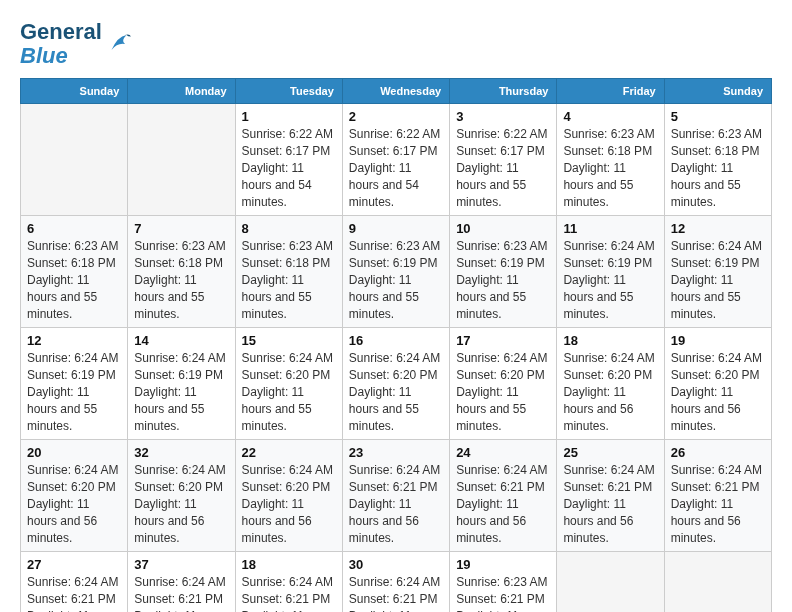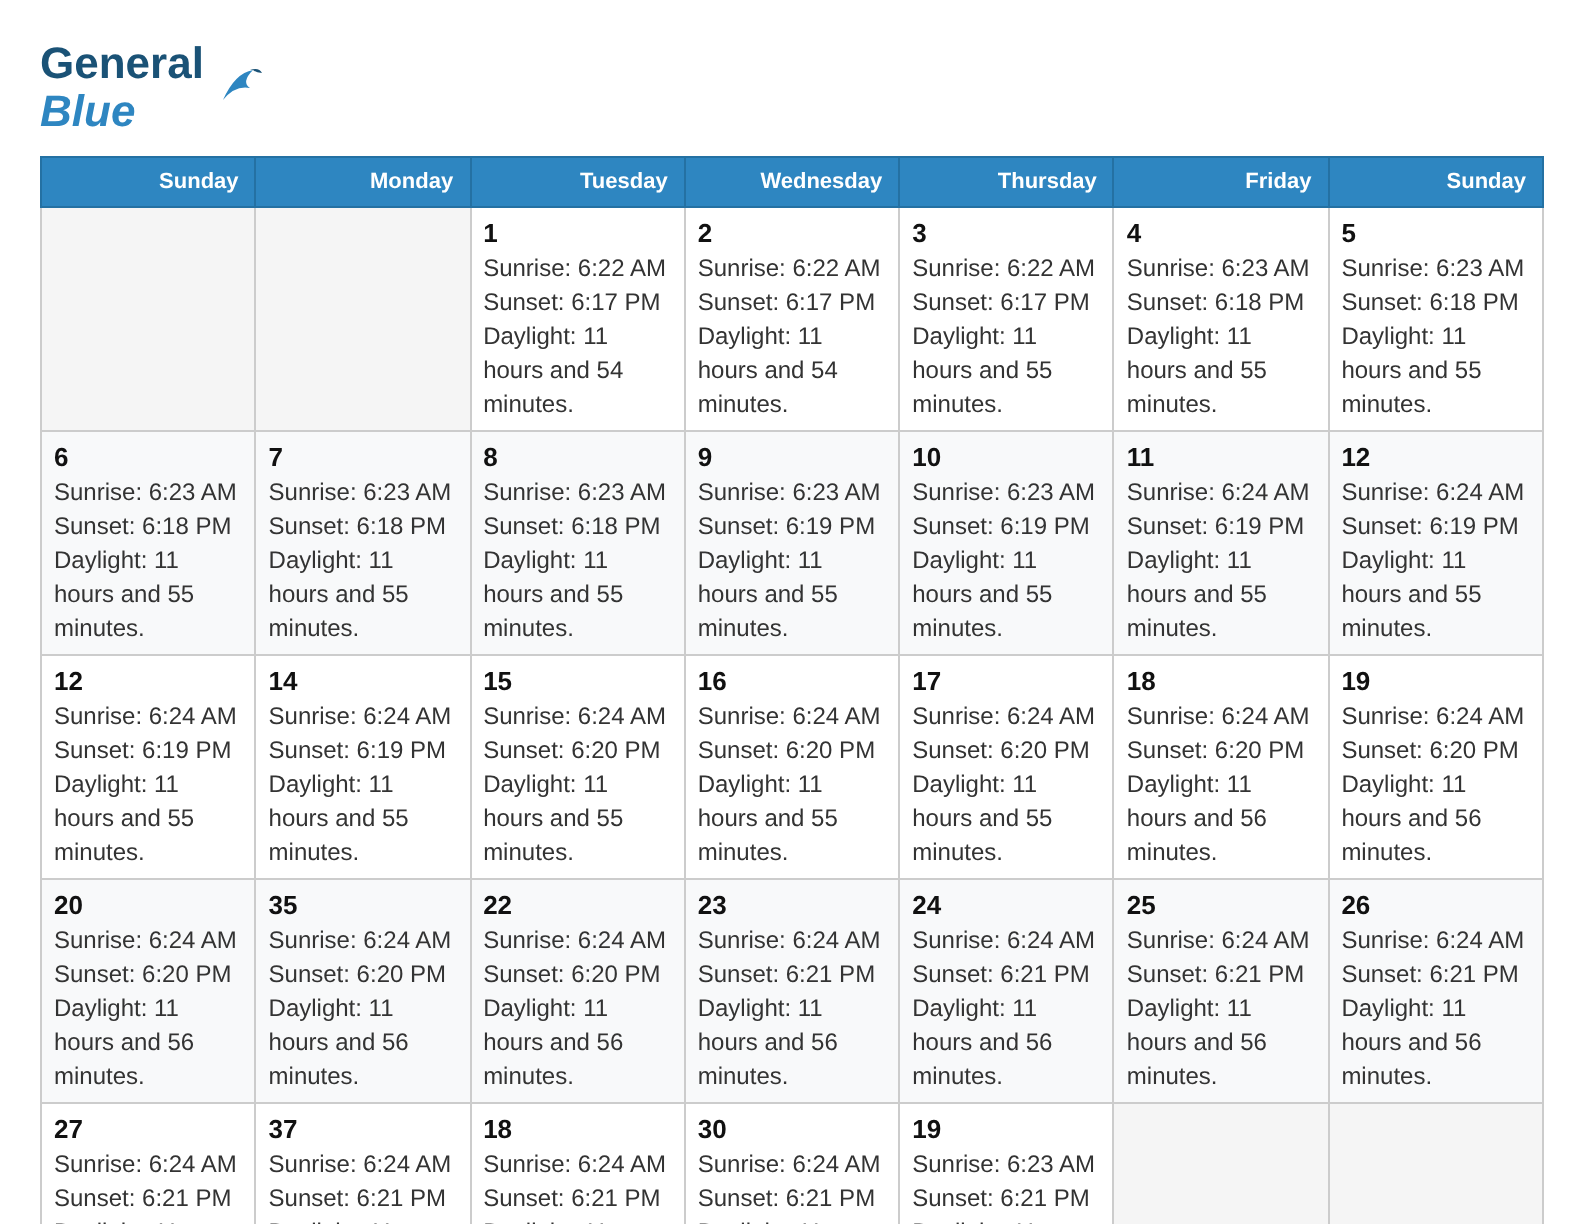--- a/index.html
+++ b/index.html
@@ -250,21 +250,21 @@
         </td>
       </tr>
       <tr>
         <td>
           <div class="day-number">20</div>
           <div class="day-info" style="white-space: pre-line;">Sunrise: 6:24 AM
 Sunset: 6:20 PM
 Daylight: 11 hours and 56 minutes.</div>
         </td>
         <td>
-          <div class="day-number">35</div>
+          <div class="day-number">32</div>
           <div class="day-info" style="white-space: pre-line;">Sunrise: 6:24 AM
 Sunset: 6:20 PM
 Daylight: 11 hours and 56 minutes.</div>
         </td>
         <td>
           <div class="day-number">22</div>
           <div class="day-info" style="white-space: pre-line;">Sunrise: 6:24 AM
 Sunset: 6:20 PM
 Daylight: 11 hours and 56 minutes.</div>
         </td>

